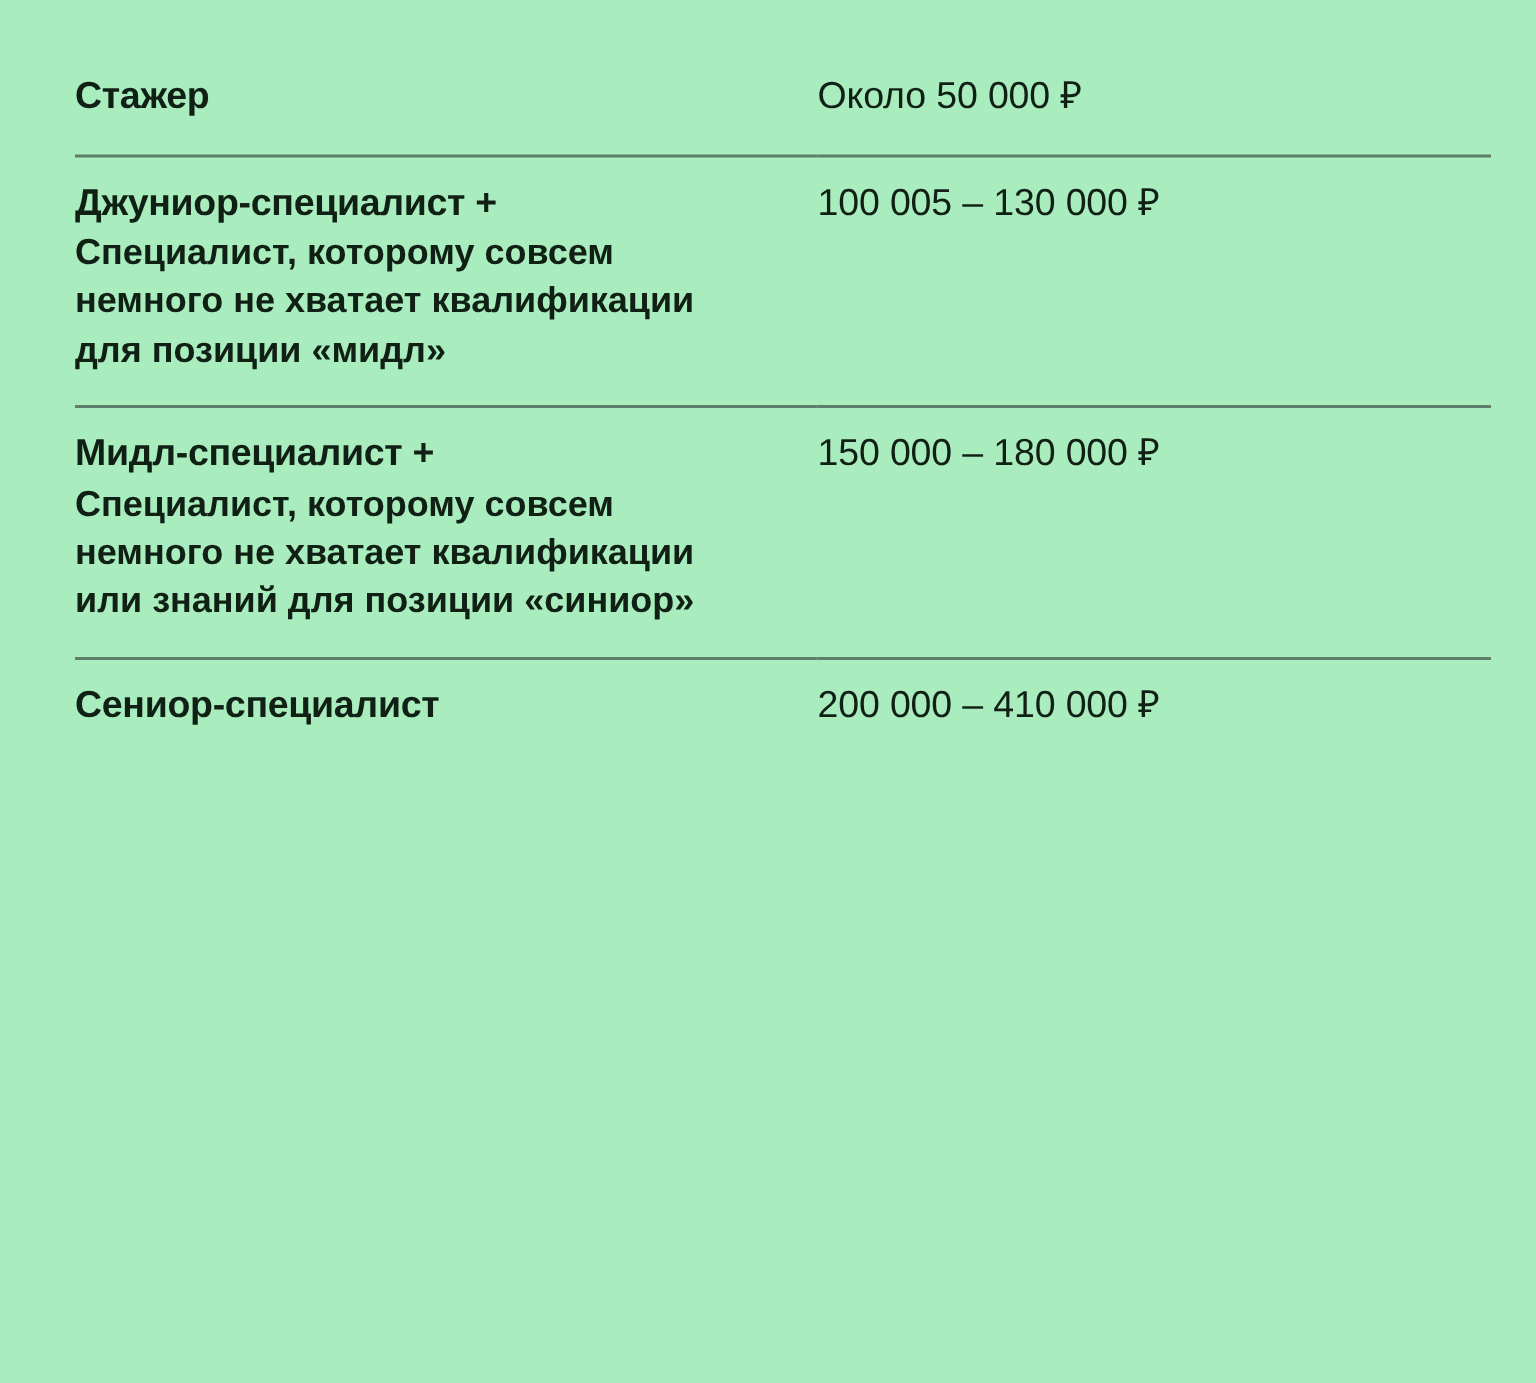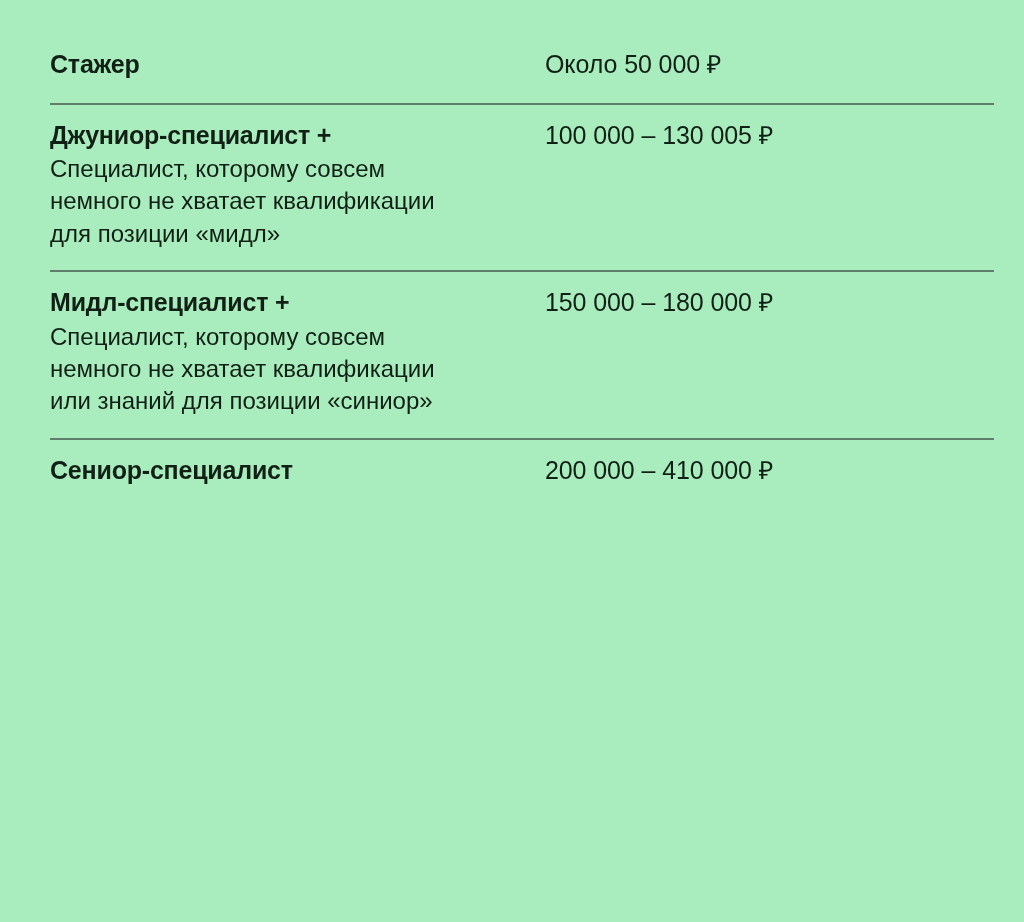--- a/index.html
+++ b/index.html
@@ -44,21 +44,21 @@
     margin-left: 16px;
   }
   .level-title {
     font-size: 25px;
     font-weight: bold;
     line-height: 1.3;
     letter-spacing: -0.2px;
   }
   .level-note {
     font-size: 24px;
-    font-weight: normal;
+    font-weight: bold;
     line-height: 1.35;
     margin-top: 2px;
     max-width: 420px;
   }
   .pay-text {
     font-size: 25px;
     font-weight: normal;
     line-height: 1.35;
     letter-spacing: -0.1px;
     max-width: 430px;
@@ -78,21 +78,21 @@
         <td class="pay-cell">
           <div class="pay-text">Около 50 000 ₽</div>
         </td>
       </tr>
       <tr>
         <td class="level-cell">
           <div class="level-title">Джуниор-специалист +</div>
           <div class="level-note">Специалист, которому совсем немного не хватает квалификации для позиции «мидл»</div>
         </td>
         <td class="pay-cell">
-          <div class="pay-text">100 000 – 130 005 ₽</div>
+          <div class="pay-text">100 005 – 130 000 ₽</div>
         </td>
       </tr>
       <tr>
         <td class="level-cell">
           <div class="level-title">Мидл-специалист +</div>
           <div class="level-note">Специалист, которому совсем немного не хватает квалификации или знаний  для позиции «синиор»</div>
         </td>
         <td class="pay-cell">
           <div class="pay-text">150 000 – 180 000 ₽</div>
         </td>

